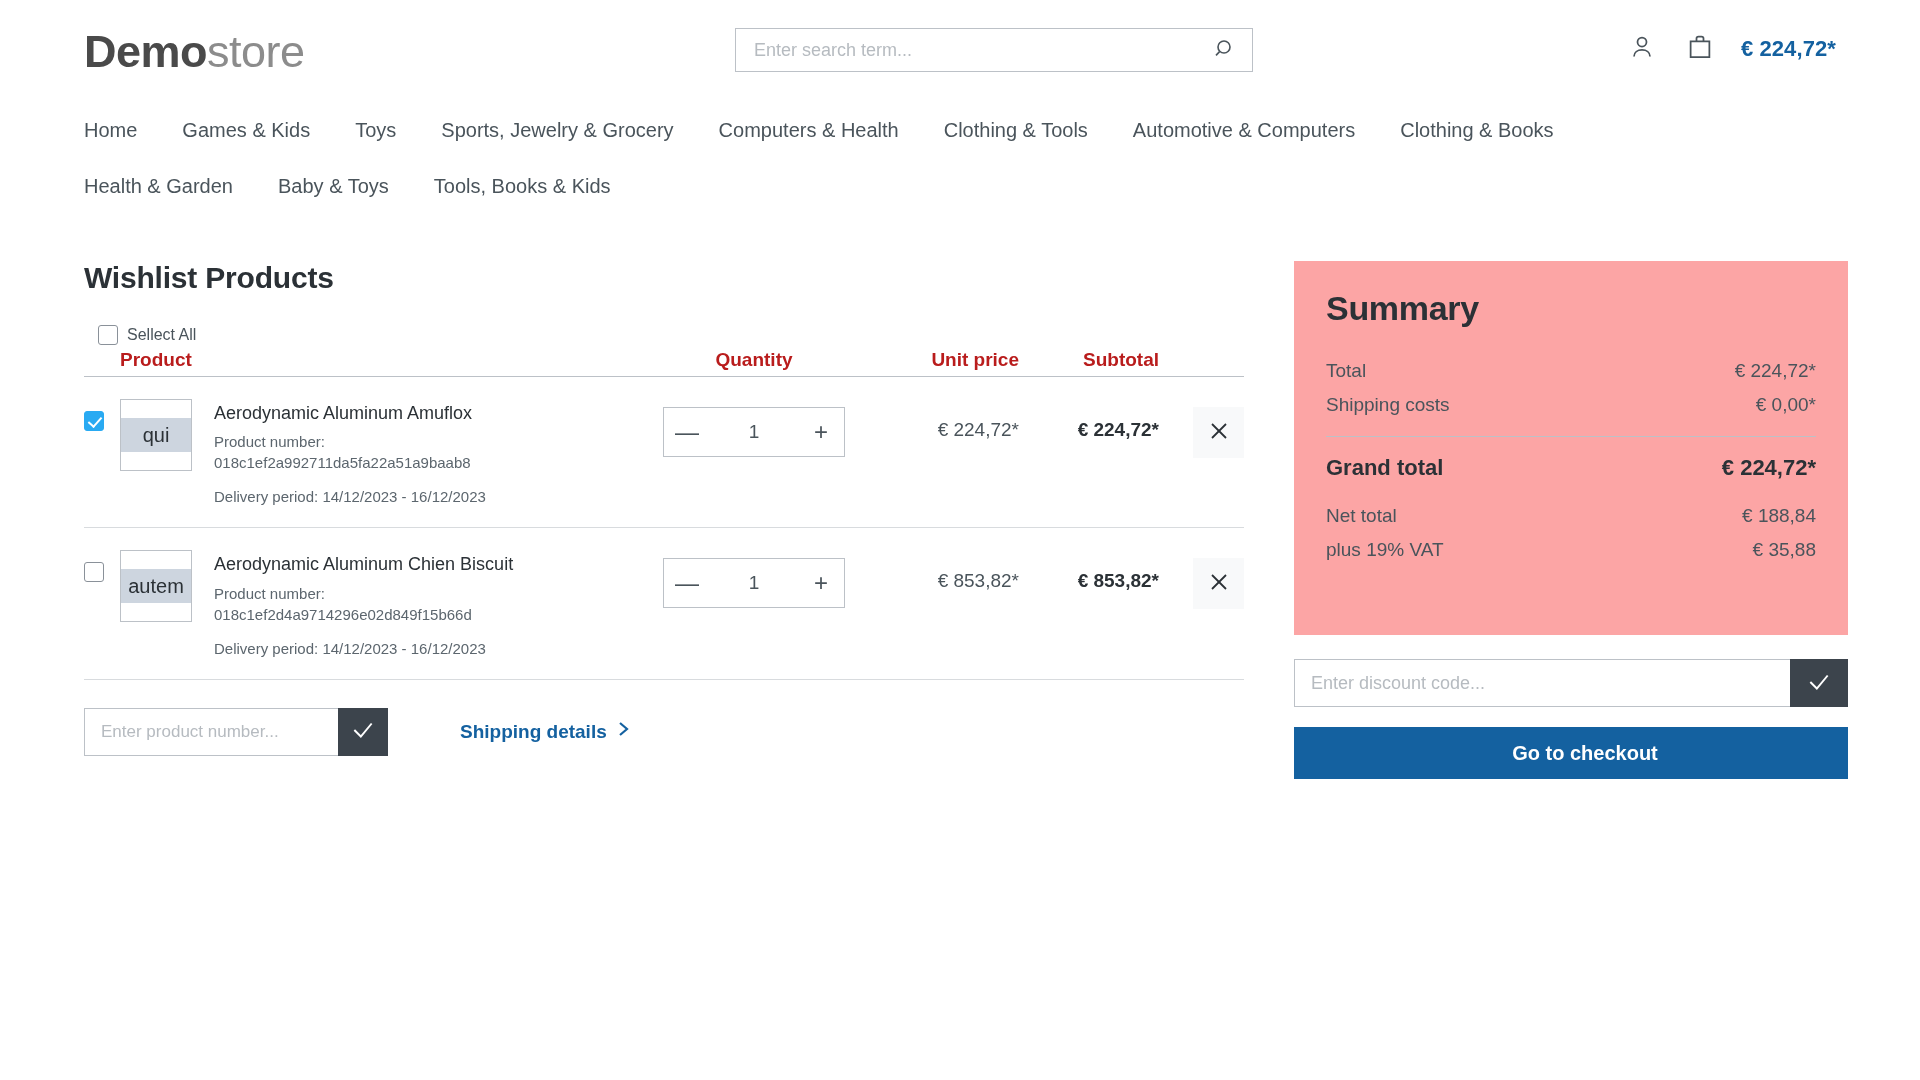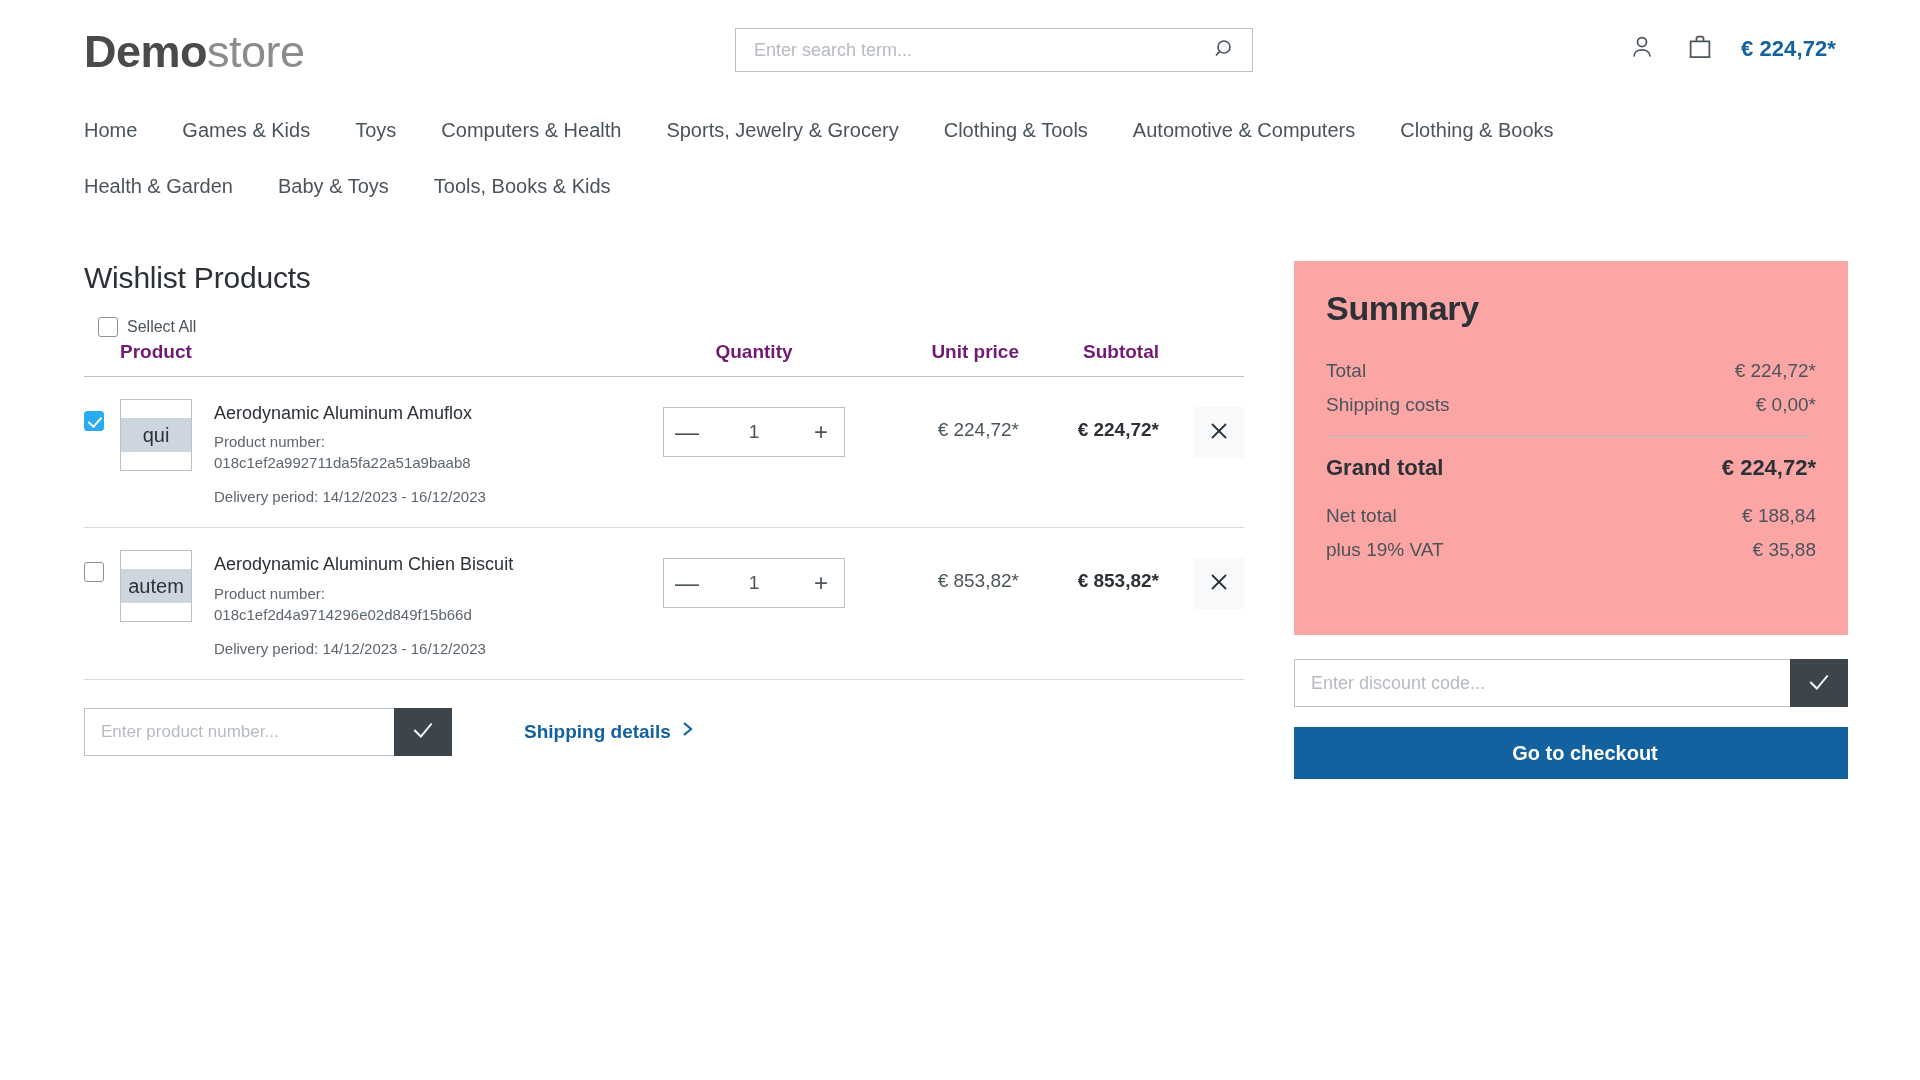--- a/index.html
+++ b/index.html
@@ -113,23 +113,23 @@
     padding: 0 84px;
     margin-top: 47px;
     gap: 50px;
     align-items: flex-start;
   }
   .main-col { width: 1160px; flex-shrink: 0; }
   .side-col { width: 554px; flex-shrink: 0; }
 
   .page-title {
     font-size: 30px;
-    font-weight: normal;
+    font-weight: bold;
     color: #2b3136;
-    margin-bottom: 22px;
+    margin-bottom: 30px;
     letter-spacing: -0.2px;
   }
 
   .select-all-row {
     display: flex;
     align-items: center;
     gap: 9px;
     margin-left: 14px;
     margin-bottom: 4px;
   }
@@ -157,22 +157,22 @@
     border-width: 0 2px 2px 0;
     transform: rotate(42deg);
   }
   .select-all-label { font-size: 16px; color: #4a545b; }
 
   .table-head {
     display: flex;
     align-items: flex-end;
     font-size: 19px;
     font-weight: bold;
-    color: #701a75;
-    padding-bottom: 13px;
+    color: #b91c1c;
+    padding-bottom: 5px;
     border-bottom: 1px solid #bcc1c7;
   }
   .col-cb { width: 36px; flex-shrink: 0; }
   .col-prod { flex: 1; }
   .col-qty { width: 200px; text-align: center; flex-shrink: 0; }
   .col-unit { width: 165px; text-align: right; flex-shrink: 0; }
   .col-sub { width: 140px; text-align: right; flex-shrink: 0; }
   .col-rm { width: 85px; flex-shrink: 0; }
 
   .prod-row {
@@ -269,21 +269,21 @@
     cursor: pointer;
     display: flex; align-items: center; justify-content: center;
   }
 
   .bottom-row {
     display: flex;
     align-items: center;
     margin-top: 28px;
     gap: 72px;
   }
-  .pn-wrap { display: flex; width: 368px; height: 48px; }
+  .pn-wrap { display: flex; width: 304px; height: 48px; }
   .pn-input {
     flex: 1;
     border: 1px solid #bcc1c7;
     border-right: none;
     padding: 0 16px;
     font-size: 17px;
     outline: none;
     font-family: "Liberation Sans", sans-serif;
     color: #4a545b;
     background: #fff;
@@ -410,22 +410,22 @@
       </span>
     </button>
     <span class="cart-total">€ 224,72*</span>
   </div>
 </div>
 
 <nav class="nav">
   <a class="nav-item">Home</a>
   <a class="nav-item">Games &amp; Kids</a>
   <a class="nav-item">Toys</a>
+  <a class="nav-item">Sports, Jewelry &amp; Grocery</a>
   <a class="nav-item">Computers &amp; Health</a>
-  <a class="nav-item">Sports, Jewelry &amp; Grocery</a>
   <a class="nav-item">Clothing &amp; Tools</a>
   <a class="nav-item">Automotive &amp; Computers</a>
   <a class="nav-item">Clothing &amp; Books</a>
   <a class="nav-item">Health &amp; Garden</a>
   <a class="nav-item">Baby &amp; Toys</a>
   <a class="nav-item">Tools, Books &amp; Kids</a>
 </nav>
 
 <div class="content">
 

